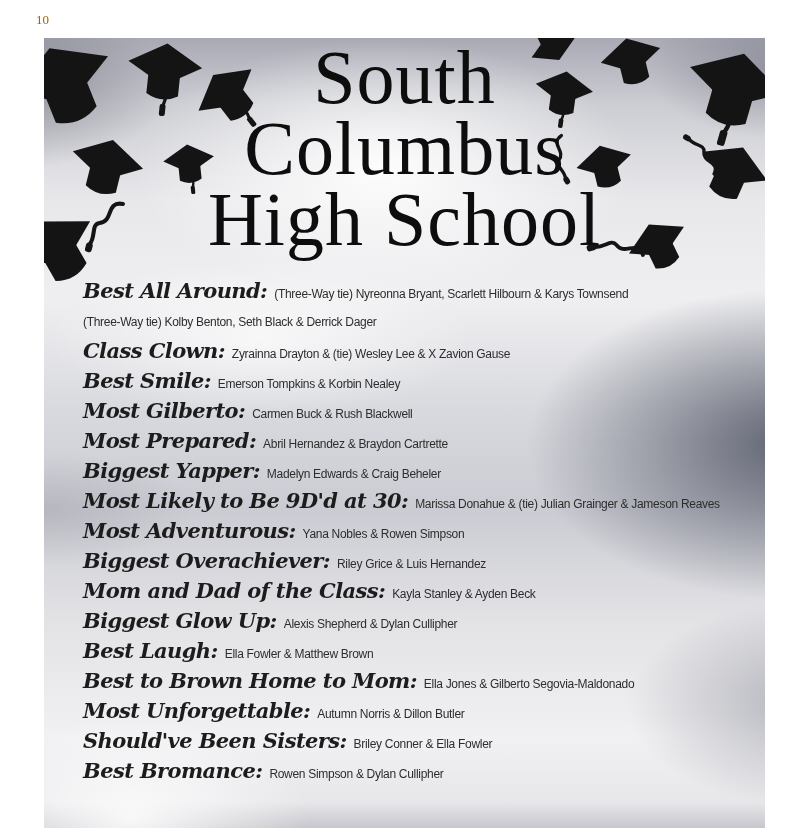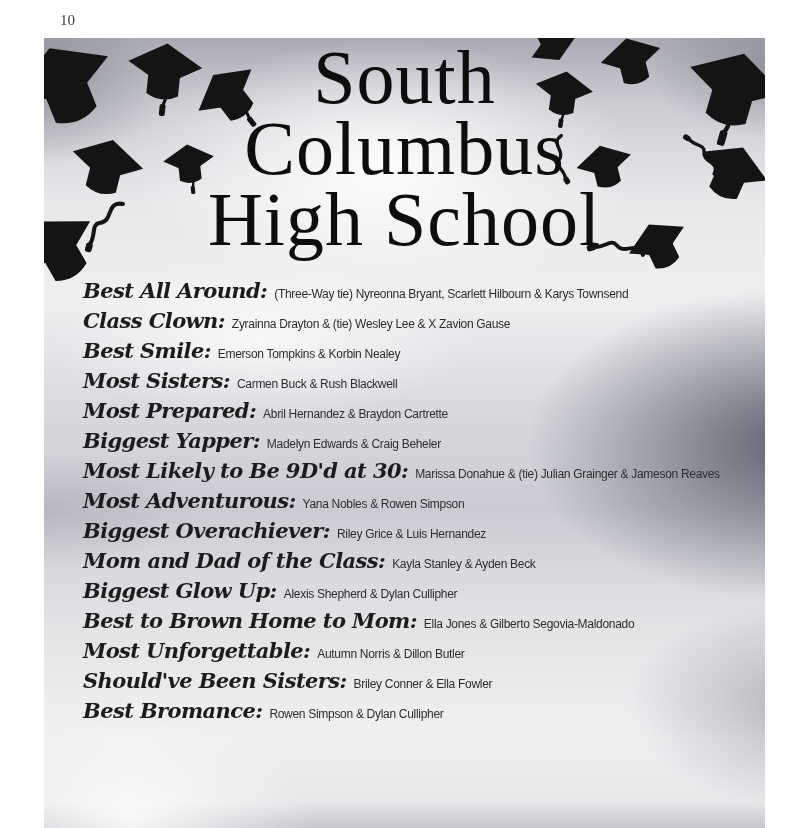--- a/index.html
+++ b/index.html
@@ -2,21 +2,21 @@
 <html><head>
 <meta charset="utf-8">
 <style>
   html,body{margin:0;padding:0;}
   body{
     width:792px;height:828px;position:relative;background:#ffffff;
     font-family:"Liberation Sans",sans-serif;overflow:hidden;
   }
   .page-number{
     position:absolute;left:36px;top:12px;
-    font-family:"Liberation Serif",serif;font-size:15px;color:#404040;margin-left:24px;
+    font-family:"Liberation Serif",serif;font-size:13px;color:#a16207;
   }
   
   .photo{
     position:absolute;left:44px;top:38px;width:721px;height:813px;overflow:hidden;
     background:
       radial-gradient(ellipse 48% 22% at 47% 16%, rgba(255,255,255,.95) 0%, rgba(255,255,255,0) 72%),
       radial-gradient(ellipse 42% 14% at 30% 37%, rgba(255,255,255,.70) 0%, rgba(255,255,255,0) 70%),
       radial-gradient(ellipse 50% 26% at 104% 50%, rgba(74,78,94,.85) 0%, rgba(74,78,94,0) 74%),
       radial-gradient(ellipse 36% 18% at 106% 82%, rgba(118,120,132,.50) 0%, rgba(118,120,132,0) 70%),
       radial-gradient(ellipse 30% 14% at -4% 6%, rgba(96,98,110,.55) 0%, rgba(96,98,110,0) 72%),
@@ -171,28 +171,30 @@
         </svg>
       </div>
     </div>
   <h1 class="title">
     <span>South</span>
     <span>Columbus</span>
     <span>High School</span>
   </h1>
   <div class="rows" id="rows">
       <div class="row"><span class="label">Best All Around:</span><span class="value">(Three-Way tie) Nyreonna Bryant, Scarlett Hilbourn &amp; Karys Townsend</span></div>
+      <div class="row"><span class="value">(Three-Way tie) Kolby Benton, Seth Black &amp; Derrick Dager</span></div>
       <div class="row"><span class="label">Class Clown:</span><span class="value">Zyrainna Drayton &amp; (tie) Wesley Lee &amp; X Zavion Gause</span></div>
       <div class="row"><span class="label">Best Smile:</span><span class="value">Emerson Tompkins &amp; Korbin Nealey</span></div>
-      <div class="row"><span class="label">Most Sisters:</span><span class="value">Carmen Buck &amp; Rush Blackwell</span></div>
+      <div class="row"><span class="label">Most Gilberto:</span><span class="value">Carmen Buck &amp; Rush Blackwell</span></div>
       <div class="row"><span class="label">Most Prepared:</span><span class="value">Abril Hernandez &amp; Braydon Cartrette</span></div>
       <div class="row"><span class="label">Biggest Yapper:</span><span class="value">Madelyn Edwards &amp; Craig Beheler</span></div>
       <div class="row"><span class="label">Most Likely to Be 9D'd at 30:</span><span class="value">Marissa Donahue &amp; (tie) Julian Grainger &amp; Jameson Reaves</span></div>
       <div class="row"><span class="label">Most Adventurous:</span><span class="value">Yana Nobles &amp; Rowen Simpson</span></div>
       <div class="row"><span class="label">Biggest Overachiever:</span><span class="value">Riley Grice &amp; Luis Hernandez</span></div>
       <div class="row"><span class="label">Mom and Dad of the Class:</span><span class="value">Kayla Stanley &amp; Ayden Beck</span></div>
       <div class="row"><span class="label">Biggest Glow Up:</span><span class="value">Alexis Shepherd &amp; Dylan Cullipher</span></div>
+      <div class="row"><span class="label">Best Laugh:</span><span class="value">Ella Fowler &amp; Matthew Brown</span></div>
       <div class="row"><span class="label">Best to Brown Home to Mom:</span><span class="value">Ella Jones &amp; Gilberto Segovia-Maldonado</span></div>
       <div class="row"><span class="label">Most Unforgettable:</span><span class="value">Autumn Norris &amp; Dillon Butler</span></div>
       <div class="row"><span class="label">Should've Been Sisters:</span><span class="value">Briley Conner &amp; Ella Fowler</span></div>
       <div class="row"><span class="label">Best Bromance:</span><span class="value">Rowen Simpson &amp; Dylan Cullipher</span></div>
     </div>
 </div>
 
 </body></html>

